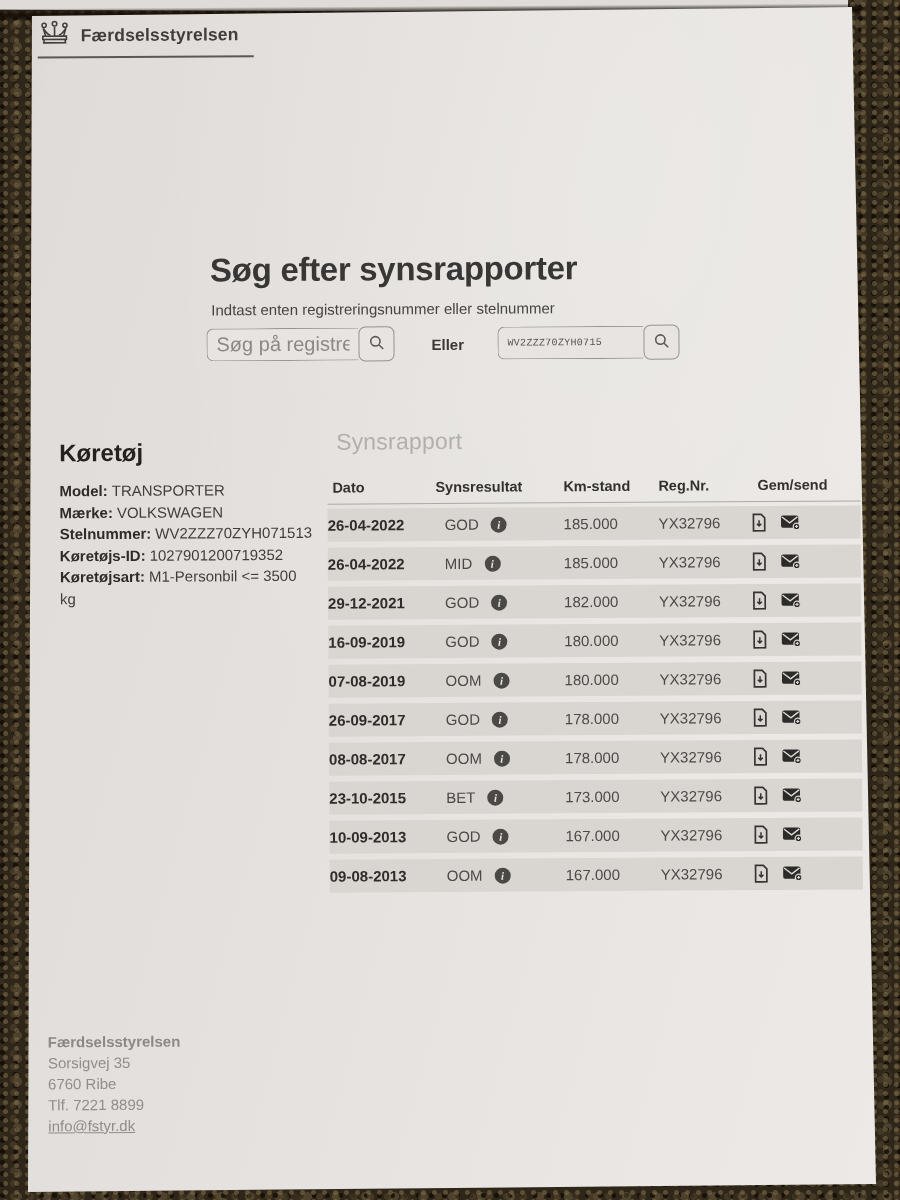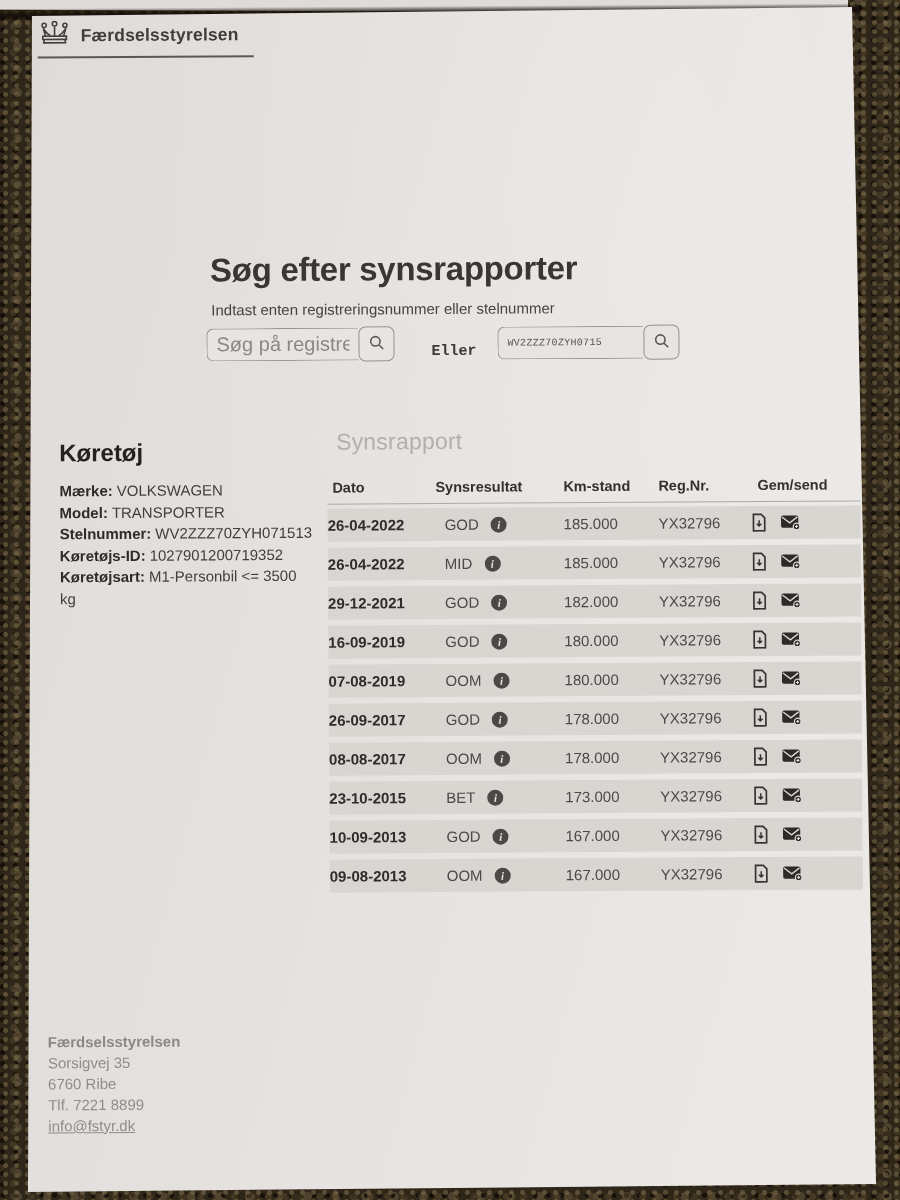--- a/index.html
+++ b/index.html
@@ -63,21 +63,21 @@
   }
   .combo-1 input { width:152px; }
   .combo-2 input { width:146px; font-size:10px; letter-spacing:.3px;font-family:Liberation Mono, monospace; }
   .combo input::placeholder { color:#8b8885; opacity:1; }
   .combo button {
     width:36px; height:35px; margin-top:-1px;
     border:1.5px solid #96938f; border-radius:7px;
     background:#e7e4e1; cursor:pointer;
     display:flex; align-items:center; justify-content:center;
   }
-  .or-label { position:absolute; left:430px; top:343px; font-size:15px; font-weight:bold; color:#3b3937;font-family:Liberation Mono, monospace; }
+  .or-label { position:absolute; left:430px; top:336px; font-size:15px; font-weight:bold; color:#3b3937; }
 
   
   .veh-title { position:absolute; left:57px; top:437px; font-size:24px; font-weight:bold; color:#242220;text-align:center; }
   .veh-fields { position:absolute; left:57px; top:478px; width:240px; font-size:15px; line-height:21.5px; color:#403e3c; }
   .veh-line b { color:#2e2c2a; margin-right:4px; }
 
   
   .rep-title { position:absolute; left:334px; top:428px; font-size:23px; color:#b2afac; letter-spacing:.2px; }
   .rep { position:absolute; left:325px; top:477px; width:533px; }
   .rep-head { position:relative; height:24px; font-size:14.5px; font-weight:bold; color:#33312f; }
@@ -161,23 +161,23 @@
             <circle cx="6.5" cy="6.5" r="4.4" fill="none" stroke="#5c5955" stroke-width="1.5"></circle>
             <line x1="10" y1="10" x2="13.8" y2="13.8" stroke="#5c5955" stroke-width="1.5"></line>
           </svg>
         </span>
       </button>
     </div>
 
     <div class="veh-title">Køretøj</div>
     <div class="veh-fields">
 
+        <div class="veh-line"><b>Model:</b><span>TRANSPORTER</span></div>
+
         <div class="veh-line"><b>Mærke:</b><span>VOLKSWAGEN</span></div>
-
-        <div class="veh-line"><b>Model:</b><span>TRANSPORTER</span></div>
 
 
         <div class="veh-line"><b>Stelnummer:</b><span>WV2ZZZ70ZYH071513</span></div>
 
         <div class="veh-line"><b>Køretøjs-ID:</b><span>1027901200719352</span></div>
 
         <div class="veh-line"><b>Køretøjsart:</b><span>M1-Personbil &lt;= 3500 kg</span></div>
       </div>
 
     <div class="rep-title">Synsrapport</div>

